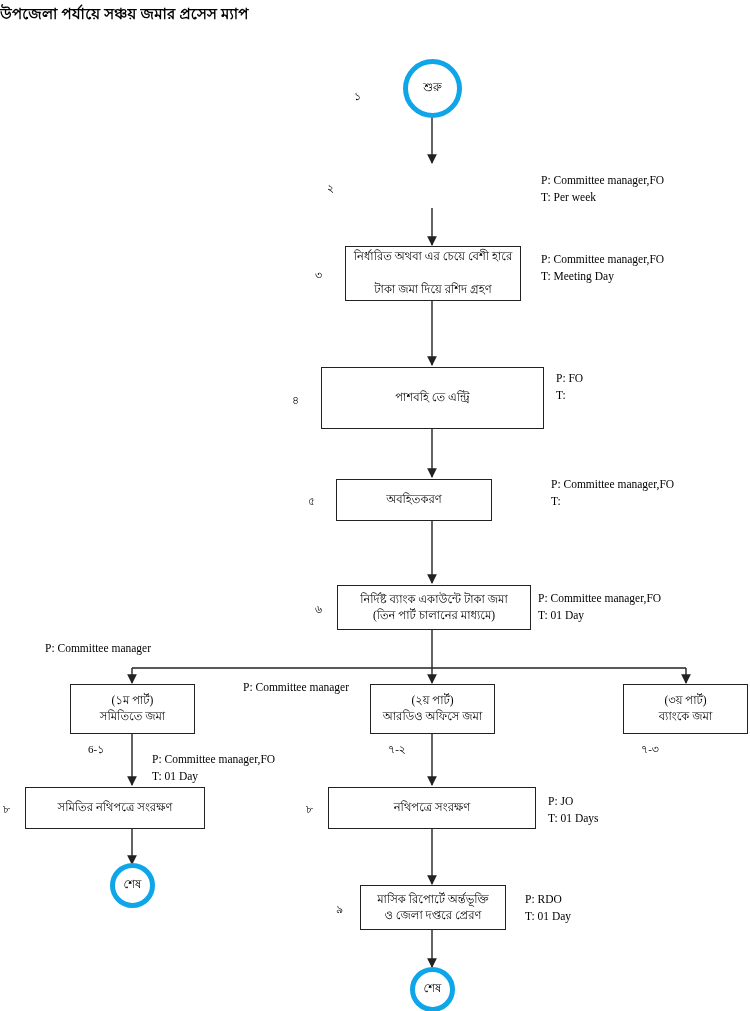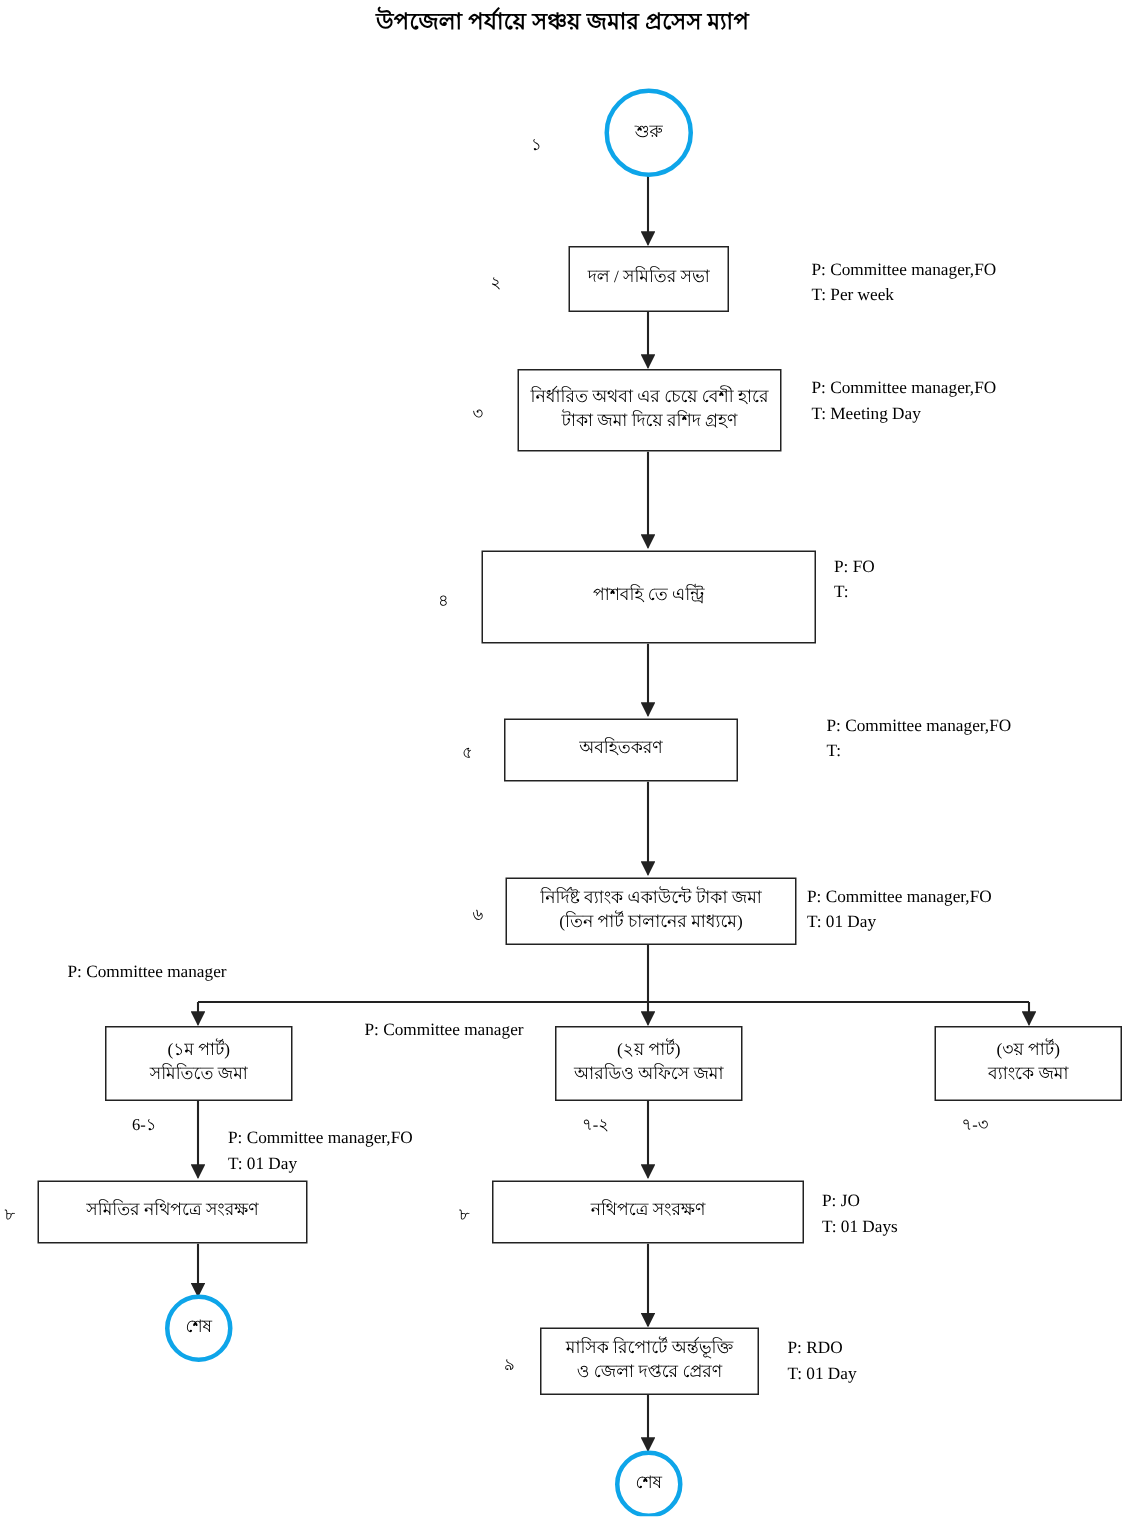--- a/index.html
+++ b/index.html
@@ -24,21 +24,21 @@
     top: 0;
     width: 750px;
     height: 1011px;
     pointer-events: none;
   }
   .title {
     position: absolute;
     left: 0;
     top: 2px;
     width: 750px;
-    text-align: center;
+    text-align: left;
     font-family: "Liberation Serif", serif;
     font-size: 15px;
     font-weight: bold;
     letter-spacing: 0.2px;
   }
   .node {
     position: absolute;
     box-sizing: border-box;
     border: 1px solid #222222;
     background: #ffffff;
@@ -48,21 +48,21 @@
     justify-content: center;
     text-align: center;
     font-size: 11.5px;
     line-height: 1.35;
     padding: 2px 4px;
   }
   .node .ln { display: block; white-space: nowrap; }
   .terminator {
     position: absolute;
     box-sizing: border-box;
-    border: 3px solid #0ea5e9;
+    border: 5px solid #0ea5e9;
     border-radius: 50%;
     background: #ffffff;
     display: flex;
     align-items: center;
     justify-content: center;
     font-size: 11.5px;
     text-align: right;
   }
   .step-num {
     position: absolute;
@@ -120,30 +120,27 @@
 
       <line x1="432" y1="930" x2="432" y2="967" marker-end="url(#arrow)"></line>
     </g>
   </svg>
 
   <div class="terminator" style="left:403px; top:59px; width:59px; height:59px;">
     <span>শুরু</span>
   </div>
   <div class="step-num" style="left:354px; top:88px;">১</div>
 
-  <div class="node" style="left:379px; top:164px; width:107px; height:44px;">
-    <span class="ln">দল / সমিতির সভা</span>
-  </div>
   <div class="step-num" style="left:327px; top:180px;">২</div>
   <div class="annot" style="left:541px; top:172px;">
     <span class="row">P:  Committee manager,FO</span>
     <span class="row">T:  Per week</span>
   </div>
 
-  <div class="node" style="left:345px; top:246px; width:176px; height:55px;">
+  <div class="node" style="left:345px; top:246px; width:176px; height:55px;justify-content:space-between;">
     <span class="ln">নির্ধারিত অথবা এর চেয়ে বেশী হারে</span>
     <span class="ln">টাকা জমা দিয়ে রশিদ গ্রহণ</span>
   </div>
   <div class="step-num" style="left:315px; top:267px;">৩</div>
   <div class="annot" style="left:541px; top:251px;">
     <span class="row">P:  Committee manager,FO</span>
     <span class="row">T:  Meeting Day</span>
   </div>
 
   <div class="node" style="left:321px; top:367px; width:223px; height:62px;">

